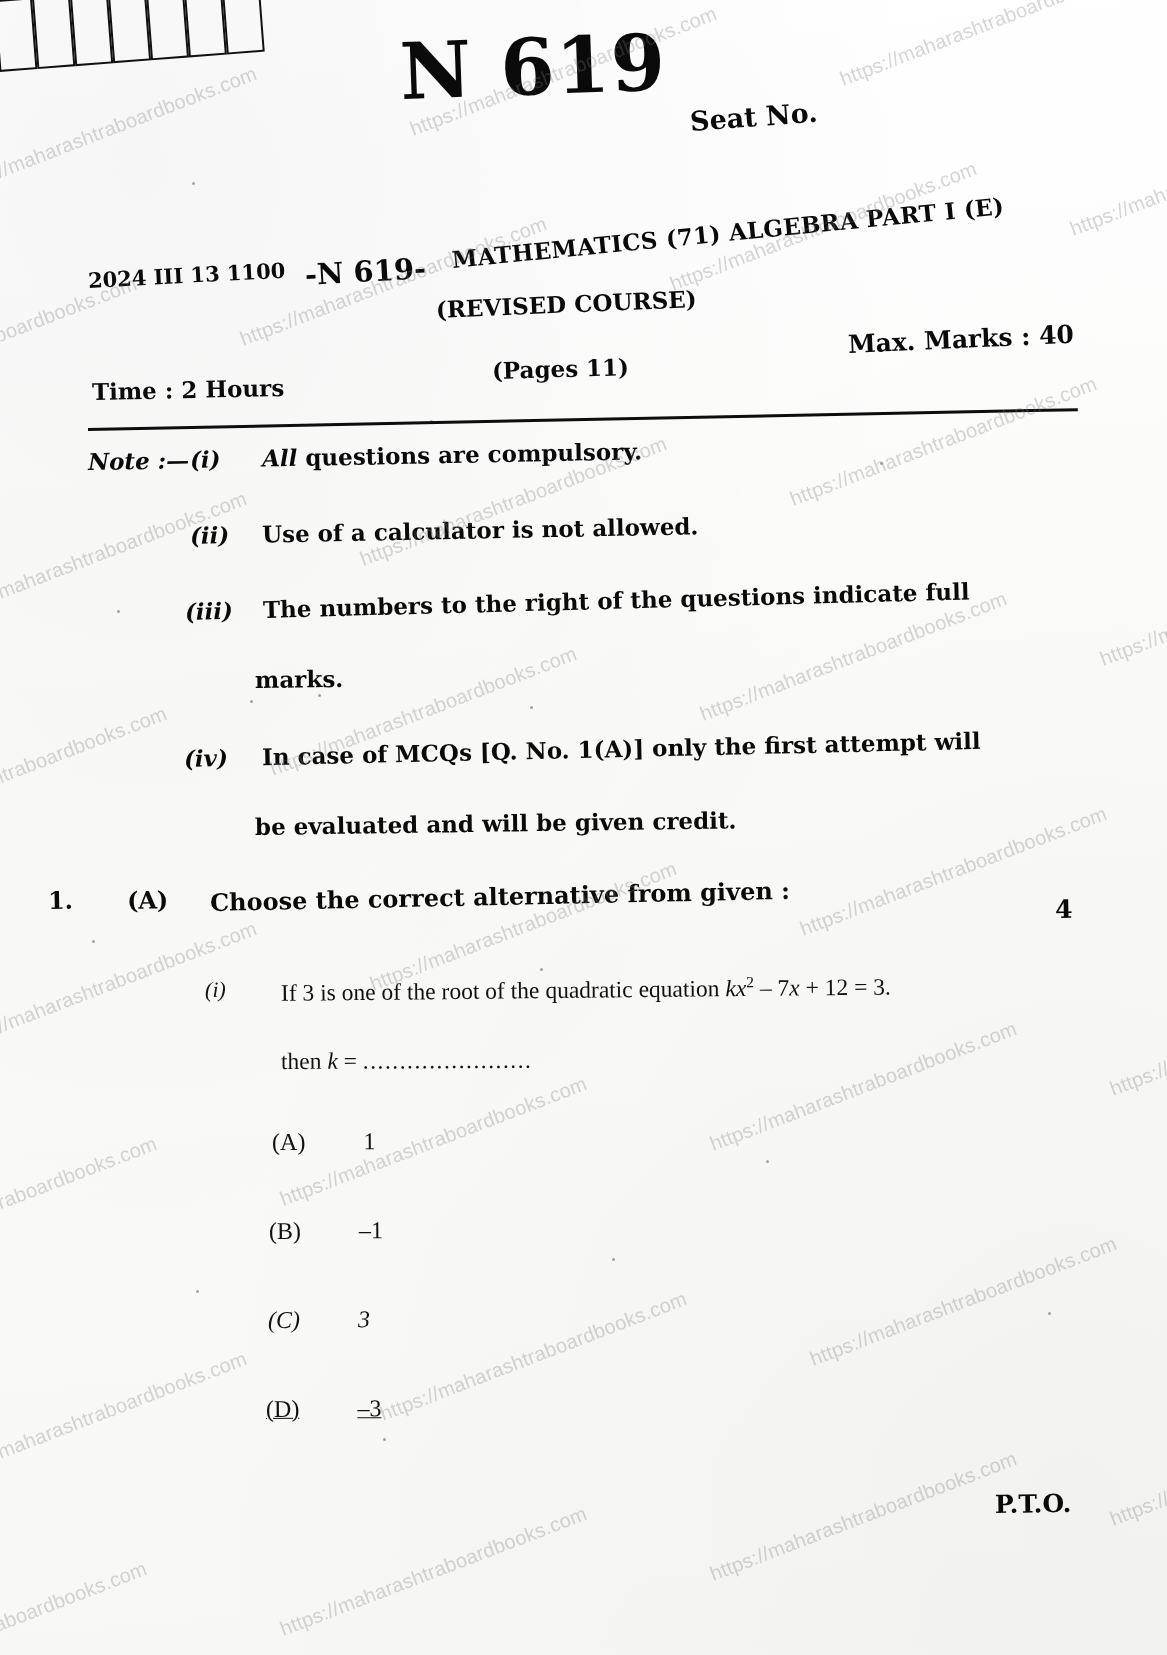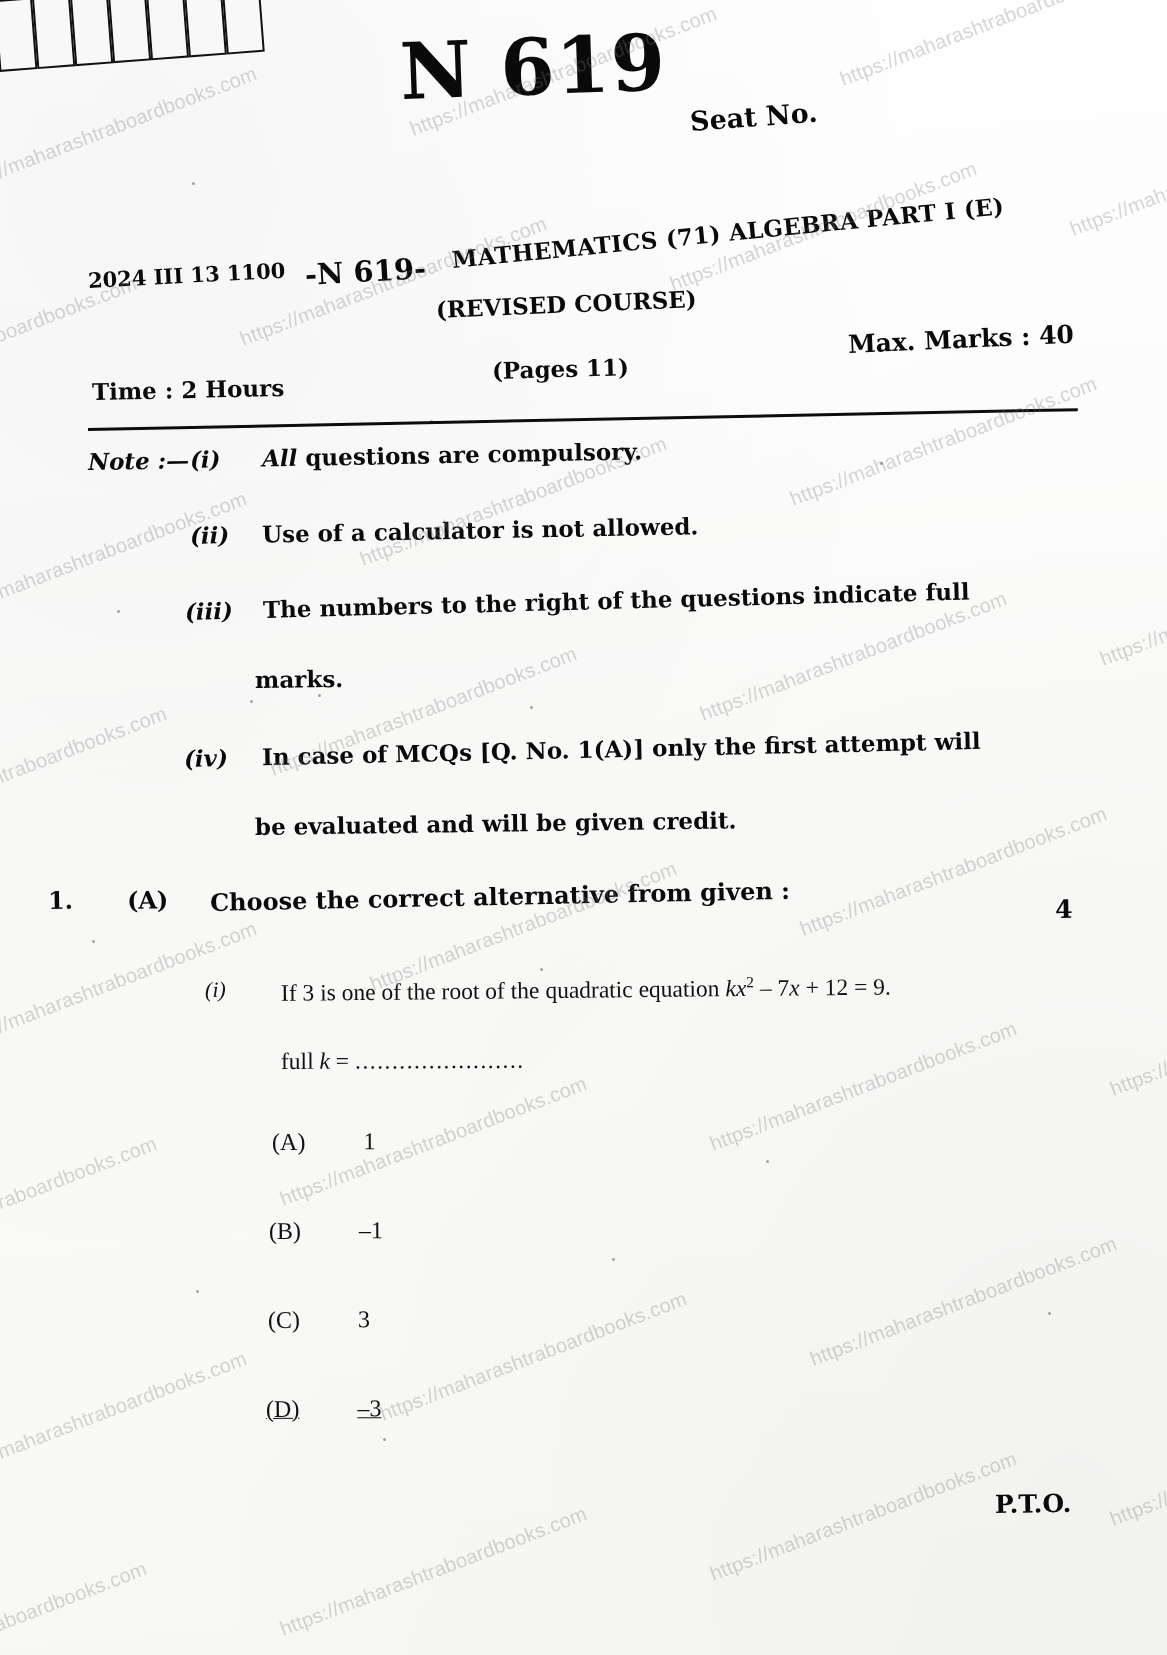--- a/index.html
+++ b/index.html
@@ -248,21 +248,21 @@
   }
   .opt-val {
     font-size: 24px;
     font-family: "Liberation Serif", "DejaVu Serif", serif;
     font-weight: 400;
   }
   .opt-row { transform-origin: left center; }
 
   #optA { left: 272px; top: 1129px; transform: rotate(-0.4deg); }
   #optB { left: 269px; top: 1218px; transform: rotate(-0.4deg); }
-  #optC { left: 268px; top: 1307px; transform: rotate(-0.4deg); }
+  #optC { left: 268px; top: 1307px; transform: rotate(-0.4deg); font-style: italic; }
   #optD { left: 266px; top: 1396px; transform: rotate(-0.4deg); text-decoration: underline; }
   .opt-gap { display: inline-block; width: 58px; }
 
   #pto {
     left: 995px;
     top: 1490px;
     font-size: 25px;
     transform: rotate(-0.8deg);
     transform-origin: left center;
   }
@@ -337,25 +337,25 @@
   <div class="ink slab" id="note4b">be evaluated and will be given credit.</div>
 
   <div class="ink slab" id="q1-num">1.</div>
   <div class="ink slab" id="q1-a">(A)</div>
   <div class="ink slab" id="q1-text">Choose the correct alternative from given :</div>
   <div class="ink slab" id="q1-marks">4</div>
 
   <div class="ink roman" id="qi-num" style="font-style:italic;">(i)</div>
 
   <div class="ink roman" id="qi-text">
-    <span>If 3 is one of the root of the quadratic equation </span><span class="eq it">k</span><span class="eq it">x</span><span class="eq sup">2</span><span class="eq"> – 7</span><span class="eq it">x</span><span class="eq"> + 12 = 9.</span>
+    <span>If 3 is one of the root of the quadratic equation </span><span class="eq it">k</span><span class="eq it">x</span><span class="eq sup">2</span><span class="eq"> – 7</span><span class="eq it">x</span><span class="eq"> + 12 = 3.</span>
   </div>
 
   <div class="ink roman" id="qi-then">
-    <span>full </span><span class="it">k</span><span> = </span><span class="dots">.......................</span>
+    <span>then </span><span class="it">k</span><span> = </span><span class="dots">.......................</span>
   </div>
 
   <div class="ink opt-row" id="optA">
     <span class="opt-label">(A)</span><span class="opt-gap"></span><span class="opt-val">1</span>
   </div>
 
   <div class="ink opt-row" id="optB">
     <span class="opt-label">(B)</span><span class="opt-gap"></span><span class="opt-val">–1</span>
   </div>
 

